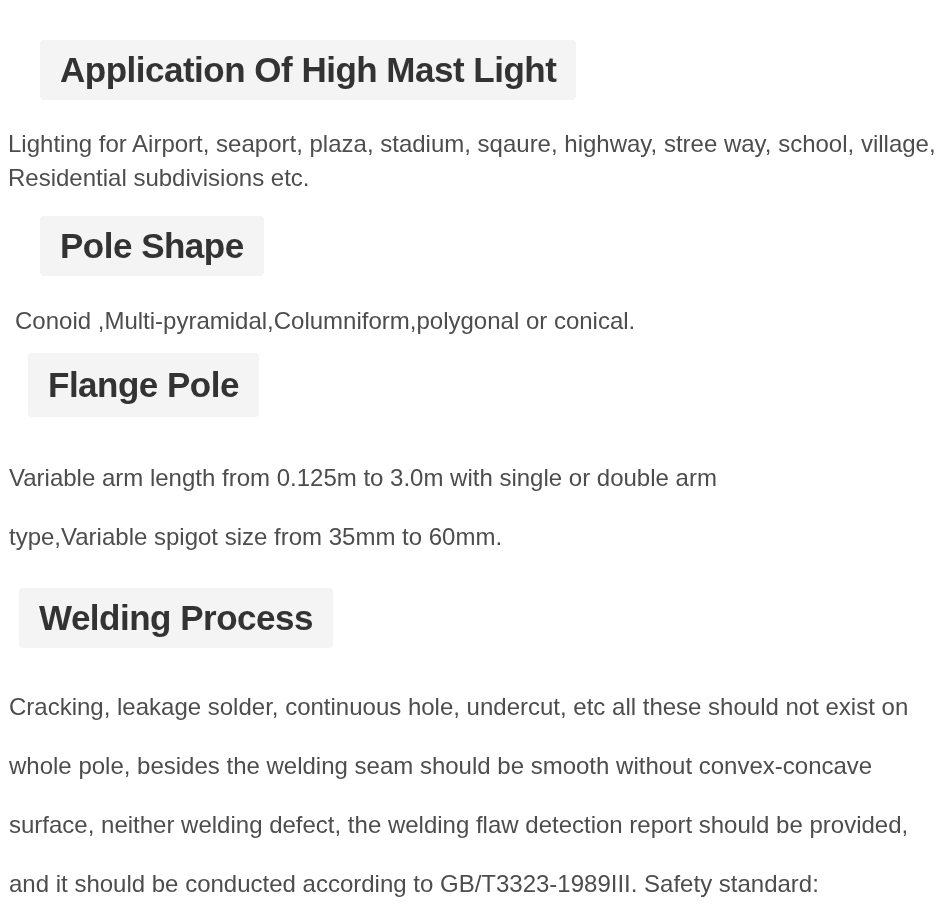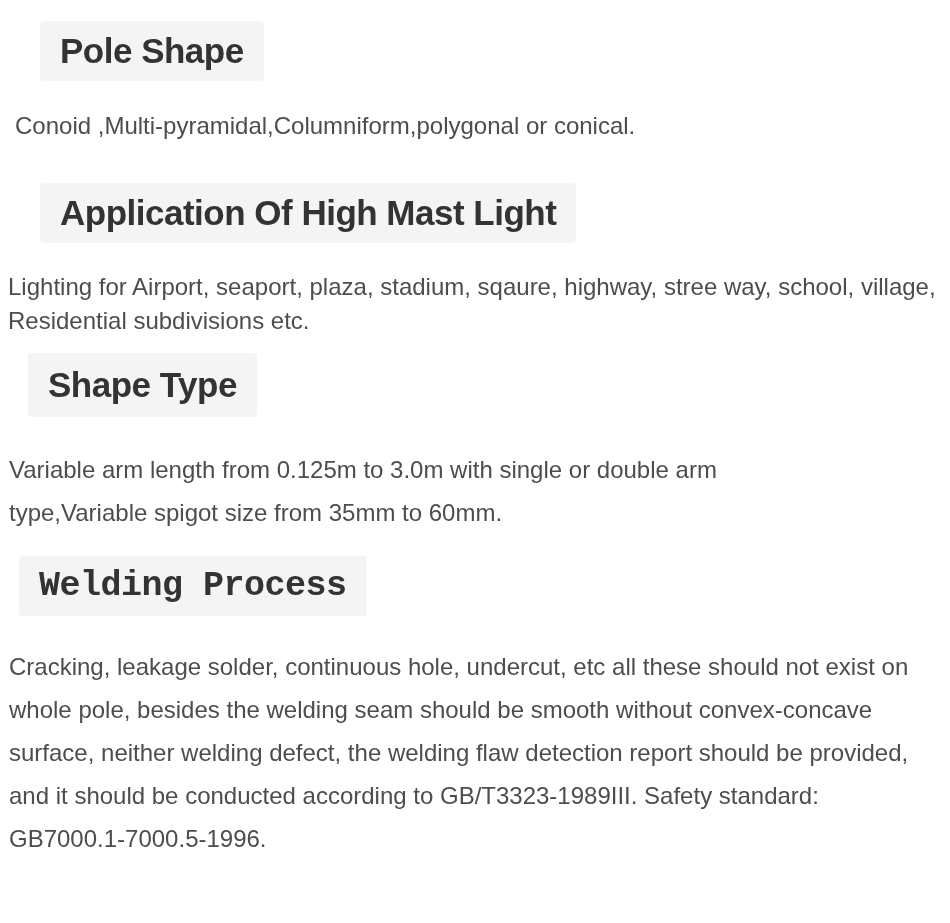--- a/index.html
+++ b/index.html
@@ -20,48 +20,48 @@
     background:var(--heading-bg);color:var(--heading-color);
     font-size:35px;font-weight:bold;letter-spacing:-0.5px;
     line-height:44px;padding:8px 20px;border-radius:4px;
   }
   .para{
     color:var(--body-color);
     font-size:24px;font-weight:400;
     margin:0;
   }
   .lh-small{line-height:34px;}
-  .lh-large{line-height:43px;}
+  .lh-large{line-height:59px;}
   
   .h-application{margin:40px 0 0 40px;}
   .p-application{margin:27px 0 0 8px;max-width:936px;}
   .h-pole-shape{margin:21px 0 0 40px;}
   .p-pole-shape{margin:28px 0 0 15px;max-width:930px;}
   .h-flange-type{margin:15px 0 0 28px;padding-top:10px;padding-bottom:10px;}
   .p-flange-type{margin:31px 0 0 9px;max-width:845px;}
-  .h-welding{margin:22px 0 0 19px;font-family:Liberation Mono, monospace;}
+  .h-welding{margin:22px 0 0 19px;}
   .p-welding{margin:29px 0 7px 9px;max-width:915px;}
 </style>
 </head>
 <body>
 
 <div class="doc">
 
   <section>
+    <h2 class="heading h-application">Application Of High Mast Light</h2>
+    <p class="para lh-small p-application">Lighting for Airport, seaport, plaza, stadium, sqaure, highway, stree way, school, village, Residential subdivisions etc.</p>
+  </section>
+
+  <section>
     <h2 class="heading h-pole-shape">Pole Shape</h2>
     <p class="para lh-small p-pole-shape">Conoid ,Multi-pyramidal,Columniform,polygonal or conical.</p>
   </section>
 
   <section>
-    <h2 class="heading h-application">Application Of High Mast Light</h2>
-    <p class="para lh-small p-application">Lighting for Airport, seaport, plaza, stadium, sqaure, highway, stree way, school, village, Residential subdivisions etc.</p>
-  </section>
-
-  <section>
-    <h2 class="heading h-flange-type">Shape Type</h2>
+    <h2 class="heading h-flange-type">Flange Pole</h2>
     <p class="para lh-large p-flange-type">Variable arm length from 0.125m to 3.0m with single or double arm type,Variable spigot size from 35mm to 60mm.</p>
   </section>
 
   <section>
     <h2 class="heading h-welding">Welding Process</h2>
     <p class="para lh-large p-welding">Cracking, leakage solder, continuous hole, undercut, etc all these should not exist on whole pole, besides the welding seam should be smooth without convex-concave surface, neither welding defect, the welding flaw detection report should be provided, and it should be conducted according to GB/T3323-1989III. Safety standard: GB7000.1-7000.5-1996.</p>
   </section>
 
 </div>
 

